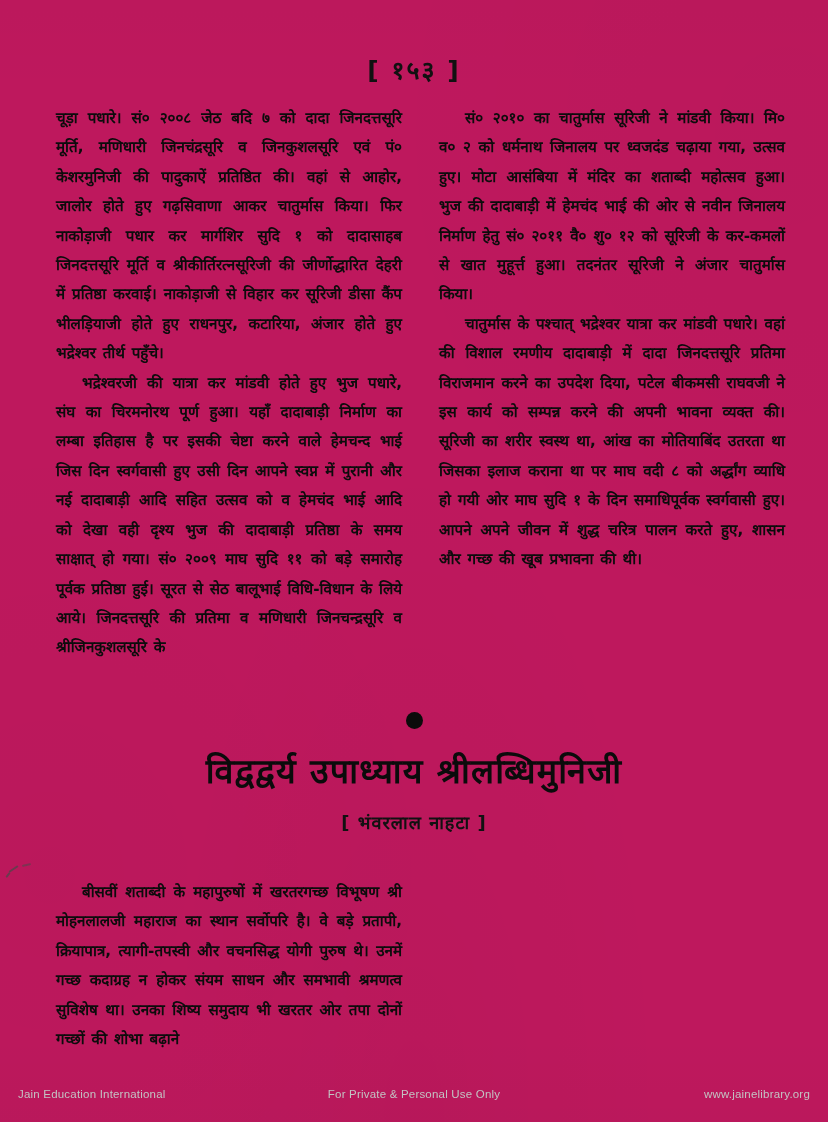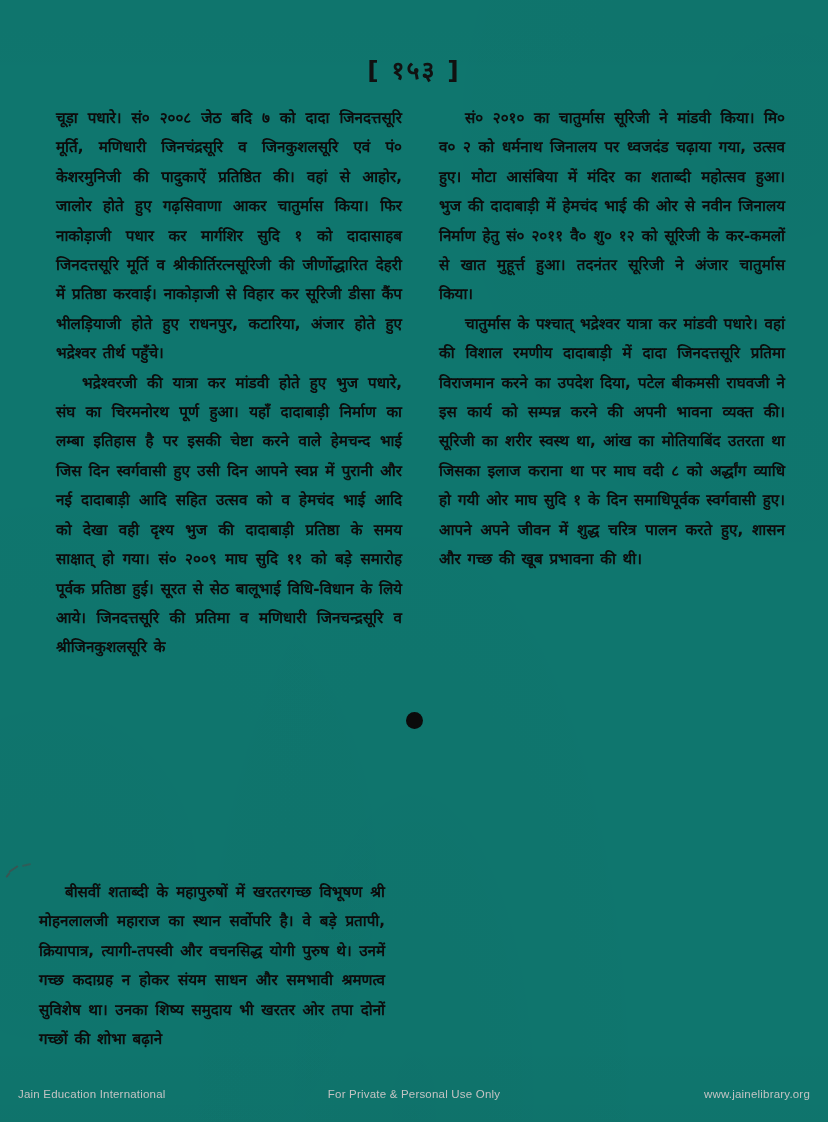--- a/index.html
+++ b/index.html
@@ -13,21 +13,21 @@
     position: relative;
     overflow: hidden;
     font-family: "DejaVu Sans", sans-serif;
     color: #0a0a0a;
   }
 
   
   .page {
     position: absolute;
     inset: 0;
-    background: #0f766e;
+    background: #be185d;
   }
 
   
   .paper-noise {
     position: absolute;
     inset: 0;
     pointer-events: none;
     background:
       radial-gradient(ellipse at 6% 78%, rgba(0,0,0,0.020) 0%, rgba(0,0,0,0) 38%),
       radial-gradient(ellipse at 95% 12%, rgba(0,0,0,0.014) 0%, rgba(0,0,0,0) 40%),
@@ -110,21 +110,21 @@
     font-size: 18px;
     font-weight: 700;
     letter-spacing: 1px;
     color: #111;
   }
 
   
   .columns-lower {
     position: absolute;
     top: 878px;
-    left: 35px;
+    left: 52px;
     width: 734px;
     display: flex;
     gap: 33px;
   }
 
   
   .smudge {
     position: absolute;
     pointer-events: none;
     background: #4a4a4a;
@@ -187,20 +187,24 @@
       <p class="para indent last-left">सं० २०१० का चातुर्मास सूरिजी ने मांडवी किया। मि० व० २ को धर्मनाथ जिनालय पर ध्वजदंड चढ़ाया गया, उत्सव हुए। मोटा आसंबिया में मंदिर का शताब्दी महोत्सव हुआ। भुज की दादाबाड़ी में हेमचंद भाई की ओर से नवीन जिनालय निर्माण हेतु सं० २०११ वै० शु० १२ को सूरिजी के कर-कमलों से खात मुहूर्त्त हुआ। तदनंतर सूरिजी ने अंजार चातुर्मास किया।</p>
       <p class="para indent last-left">चातुर्मास के पश्चात् भद्रेश्वर यात्रा कर मांडवी पधारे। वहां की विशाल रमणीय दादाबाड़ी में दादा जिनदत्तसूरि प्रतिमा विराजमान करने का उपदेश दिया, पटेल बीकमसी राघवजी ने इस कार्य को सम्पन्न करने की अपनी भावना व्यक्त की। सूरिजी का शरीर स्वस्थ था, आंख का मोतियाबिंद उतरता था जिसका इलाज कराना था पर माघ वदी ८ को अर्द्धांग व्याधि हो गयी ओर माघ सुदि १ के दिन समाधिपूर्वक स्वर्गवासी हुए। आपने अपने जीवन में शुद्ध चरित्र पालन करते हुए, शासन और गच्छ की खूब प्रभावना की थी।</p>
     </div>
 
   </div>
 
   <div class="ornament">
     <span class="dot"></span>
   </div>
 
+  <div class="article-head">
+    <div class="article-title">विद्वद्वर्य उपाध्याय श्रीलब्धिमुनिजी</div>
+    <div class="article-byline">[ भंवरलाल नाहटा ]</div>
+  </div>
 
   <div class="columns-lower">
 
     <div class="col">
       <p class="para indent last-left">बीसवीं शताब्दी के महापुरुषों में खरतरगच्छ विभूषण श्री मोहनलालजी महाराज का स्थान सर्वोपरि है। वे बड़े प्रतापी, क्रियापात्र, त्यागी-तपस्वी और वचनसिद्ध योगी पुरुष थे। उनमें गच्छ कदाग्रह न होकर संयम साधन और समभावी श्रमणत्व सुविशेष था। उनका शिष्य समुदाय भी खरतर ओर तपा दोनों गच्छों की शोभा बढ़ाने</p>
     </div>
 
     <div class="col">
     </div>
 

